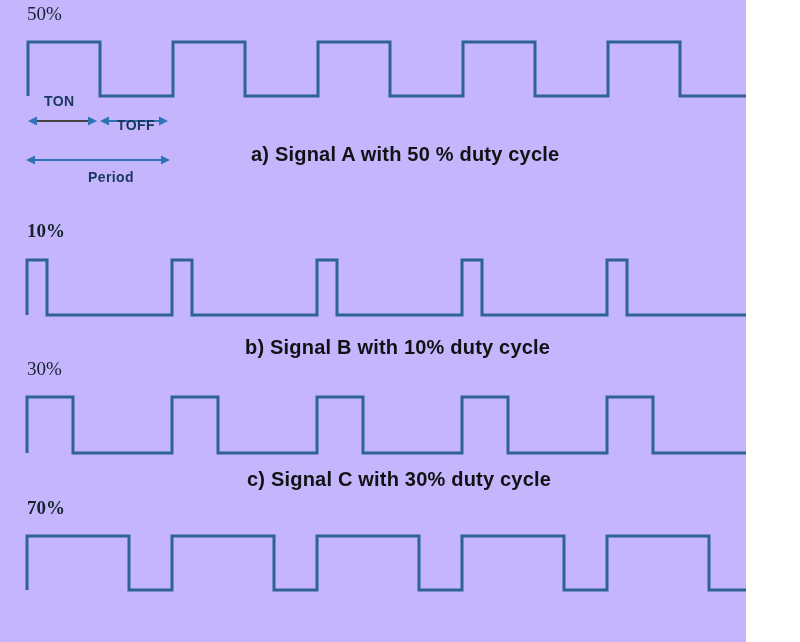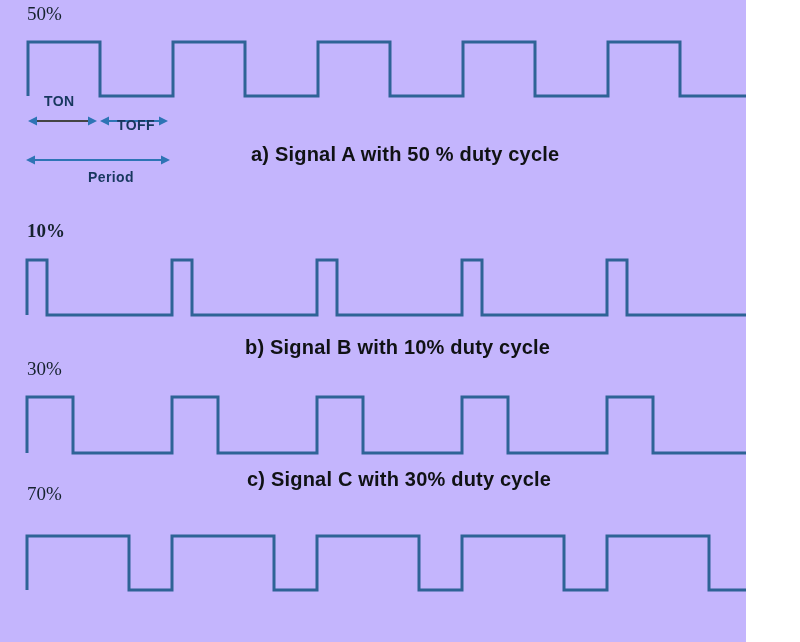--- a/index.html
+++ b/index.html
@@ -19,21 +19,21 @@
   .pct {
     position: absolute;
     font-family: "Liberation Serif", "DejaVu Serif", serif;
     font-size: 19px;
     color: #16222e;
     white-space: nowrap;
   }
   .pct-a { left: 27px; top: 3px; }
   .pct-b { left: 27px; top: 220px; font-weight: bold; }
   .pct-c { left: 27px; top: 358px; text-align: right; }
-  .pct-d { left: 27px; top: 483px; }
+  .pct-d { left: 27px; top: 497px; font-weight: bold; }
   .caption {
     position: absolute;
     font-weight: bold;
     font-size: 20px;
     color: #101214;
     white-space: nowrap;
     letter-spacing: 0.2px;
   }
   .cap-a { left: 243px; top: 143px; margin-left: 8px; }
   .cap-b { left: 245px; top: 336px; text-align: center; }

